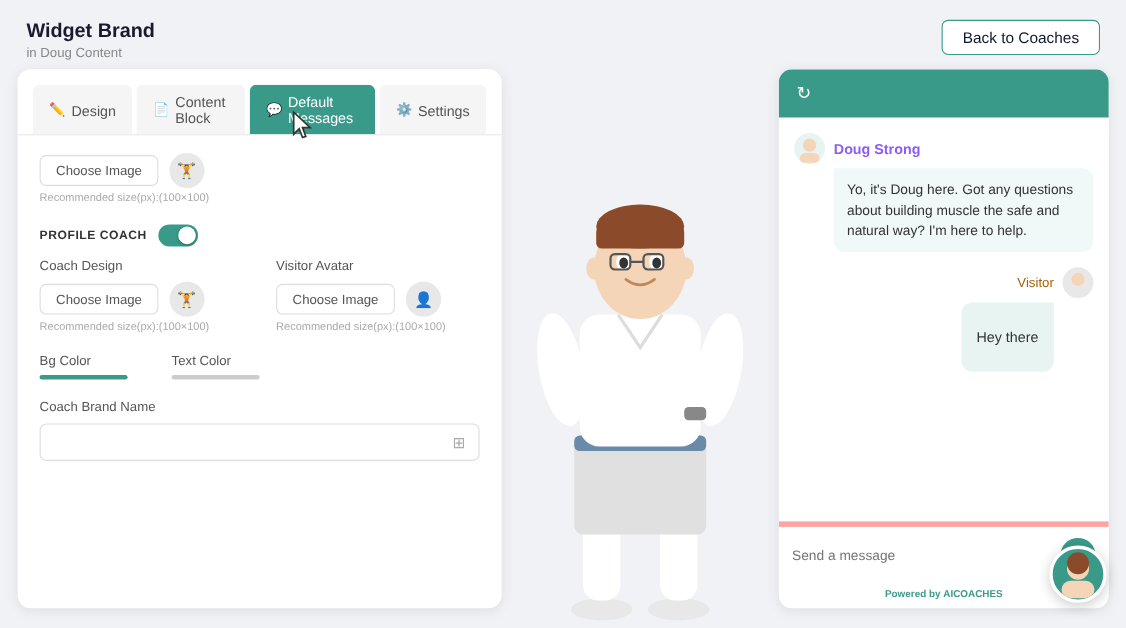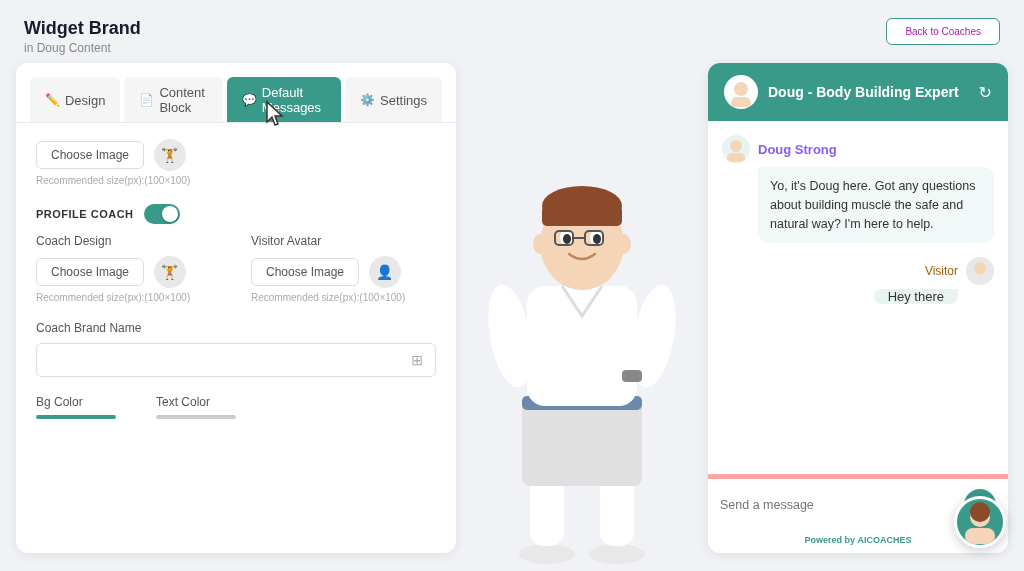--- a/index.html
+++ b/index.html
@@ -25,24 +25,24 @@
       color: #1a1a2e;
     }
     .header-subtitle {
       font-size: 12px;
       color: #888;
       margin-top: 2px;
     }
     .back-btn {
       background: white;
       border: 1.5px solid #3a9a8a;
-      color: #a21caf;
+      color: #0f172a;
       padding: 7px 18px;
       border-radius: 6px;
-      font-size: 10px;
+      font-size: 14px;
       font-weight: 500;
       cursor: pointer;
     }
 
     
     .main-layout {
       display: flex;
       gap: 0;
       padding: 0 16px;
       height: calc(571px - 68px);
@@ -359,21 +359,21 @@
       background: #e8e8e8;
       display: flex;
       align-items: center;
       justify-content: center;
       font-size: 13px;
       overflow: hidden;
     }
     .visitor-bubble {
       background: #e8f4f2;
       border-radius: 10px 0 10px 10px;
-      padding: 0 14px;
+      padding: 24px 14px;
       font-size: 13px;
       color: #333;
       margin-right: 36px;
       text-align: center;
     }
 
     
     .chat-input-area {
       padding: 10px 12px;
       border-top: 5px solid #fca5a5;
@@ -503,44 +503,44 @@
           </div>
 
           <div class="profile-col">
             <div class="profile-col-label">Visitor Avatar</div>
             <div class="choose-image-row">
               <button class="choose-image-btn">Choose Image</button>
               <div class="avatar-thumb">👤</div>
             </div>
             <div class="rec-size">Recommended size(px):(100×100)</div>
           </div>
-        </div>
-      </div>
-
-      <div class="section">
-        <div class="profile-col-label">Coach Brand Name</div>
-        <div class="input-row">
-          <input type="text" style="">
-          <span class="input-icon">⊞</span>
         </div>
       </div>
 
       <div class="section">
         <div class="color-row">
           <div class="color-item">
             <div class="color-label-text">Bg Color</div>
             <div class="color-swatch-bar"></div>
           </div>
           <div class="color-item">
             <div class="color-label-text">Text Color</div>
             <div class="color-swatch-bar text"></div>
           </div>
         </div>
       </div>
 
+      <div class="section">
+        <div class="profile-col-label">Coach Brand Name</div>
+        <div class="input-row">
+          <input type="text" style="">
+          <span class="input-icon">⊞</span>
+        </div>
+      </div>
+
     </div>
 
   </div>
 
   <div class="mascot-area">
     <svg width="220" height="460" viewBox="0 0 220 460" style="position:absolute;bottom:0;left:50%;transform:translateX(-50%)">
 
       <ellipse cx="75" cy="448" rx="28" ry="10" fill="#e8e8e8"></ellipse>
       <ellipse cx="145" cy="448" rx="28" ry="10" fill="#e8e8e8"></ellipse>
 
@@ -584,29 +584,20 @@
       <ellipse cx="68" cy="138" rx="7" ry="10" fill="#f5d5b8"></ellipse>
       <ellipse cx="152" cy="138" rx="7" ry="10" fill="#f5d5b8"></ellipse>
 
       <rect x="150" y="264" width="20" height="12" rx="4" fill="#888"></rect>
     </svg>
   </div>
 
   <div class="right-panel">
 
     <div class="chat-header">
-      <div class="chat-header-info">
-        <div class="chat-header-avatar">
-          <svg width="30" height="30" viewBox="0 0 30 30">
-              <circle cx="15" cy="12" r="7" fill="#f5d5b8"></circle>
-              <rect x="5" y="20" width="20" height="12" rx="6" fill="#f5d5b8"></rect>
-            </svg>
-        </div>
-        <span class="chat-header-name">Doug - Body Building Expert</span>
-      </div>
       <span class="chat-header-refresh">↻</span>
     </div>
 
     <div class="chat-messages">
 
       <div class="coach-msg">
         <div class="coach-msg-header">
           <div class="coach-avatar-sm">
             <svg width="26" height="26" viewBox="0 0 26 26">
                 <circle cx="13" cy="10" r="6" fill="#f5d5b8"></circle>

